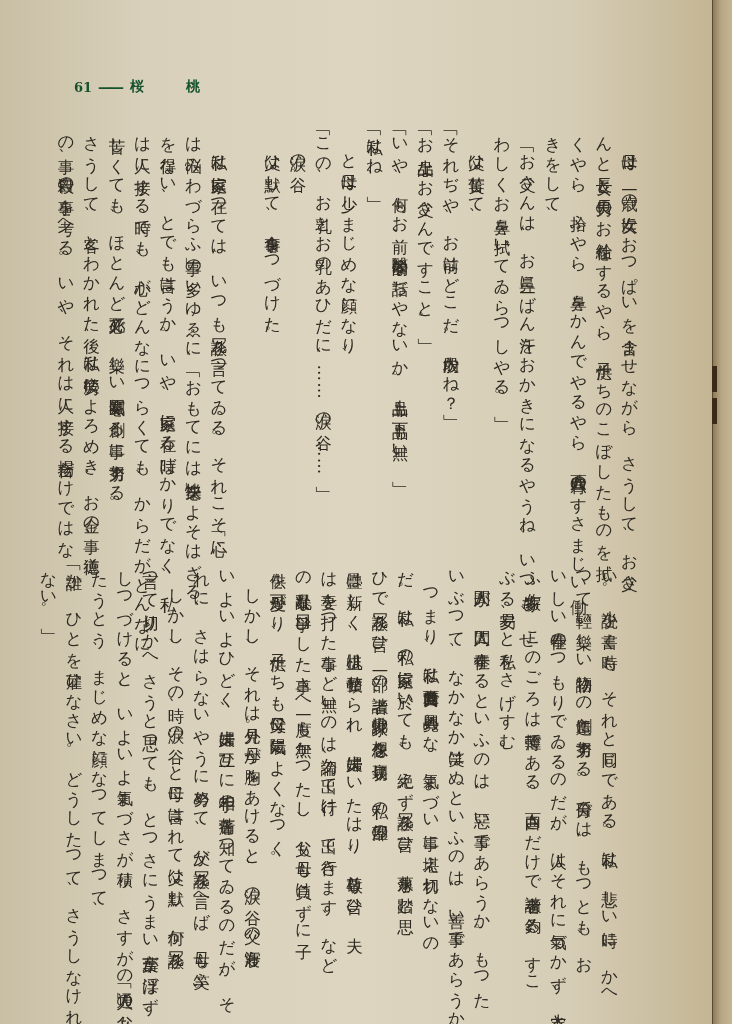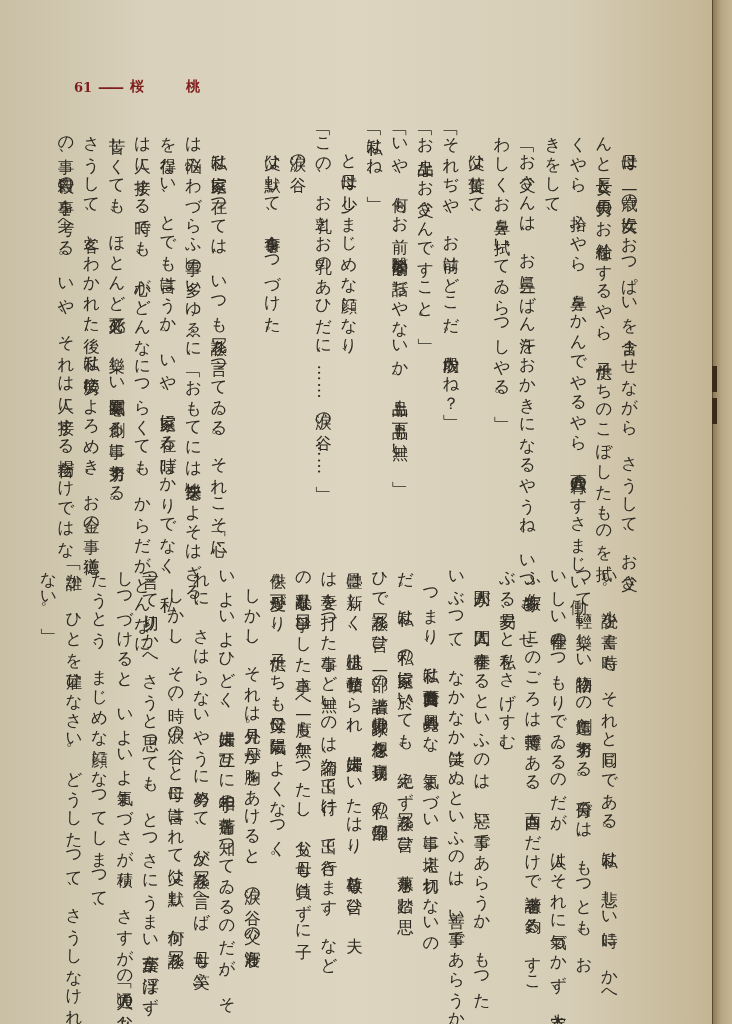--- a/index.html
+++ b/index.html
@@ -15,21 +15,21 @@
     .page-edge {
       position: absolute; left: 712px; top: 0; width: 20px; height: 1024px;
       background: linear-gradient(90deg, #8c7a58, #b7a683 40%, #c6b794);
       border-left: 1px solid #5c4a30;
     }
     .binding-mark {
       position: absolute; left: 712px; width: 5px; background: #3a2a18;
     }
     .header {
       position: absolute; top: 78px; left: 74px; width: 140px;
-      font-size: 14px; color: #7f1d1d; font-weight: bold;
+      font-size: 14px; color: #14532d; font-weight: bold;
       display: flex; gap: 6px; align-items: center;
     }
     .header .folio { font-size: 13px; }
     .header .dash { letter-spacing: -2px; }
     .header .title-a { margin-left: 2px; }
     .header .title-b { margin-left: 36px; }
     .block {
       position: absolute;
       writing-mode: vertical-rl;
       font-size: 16.5px;

